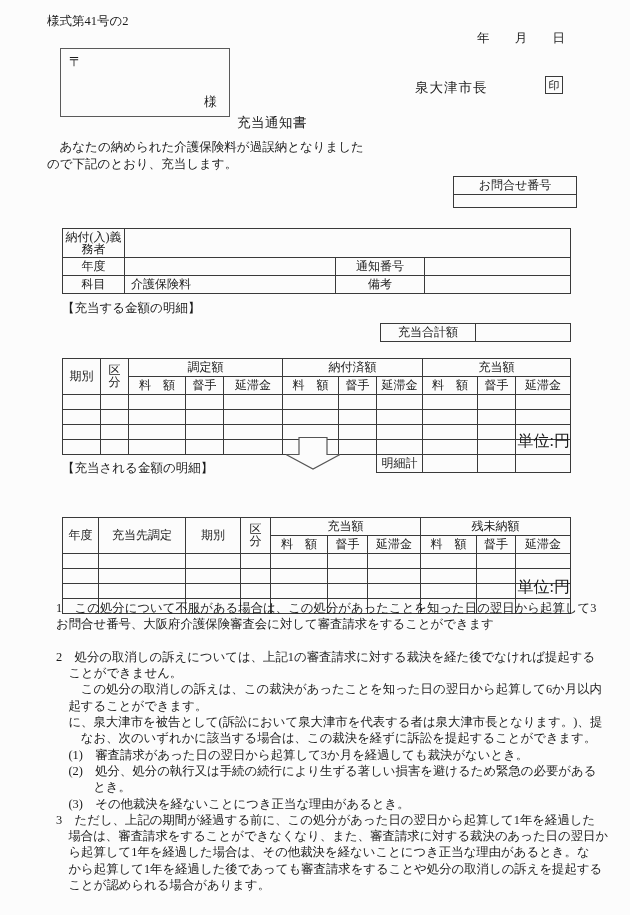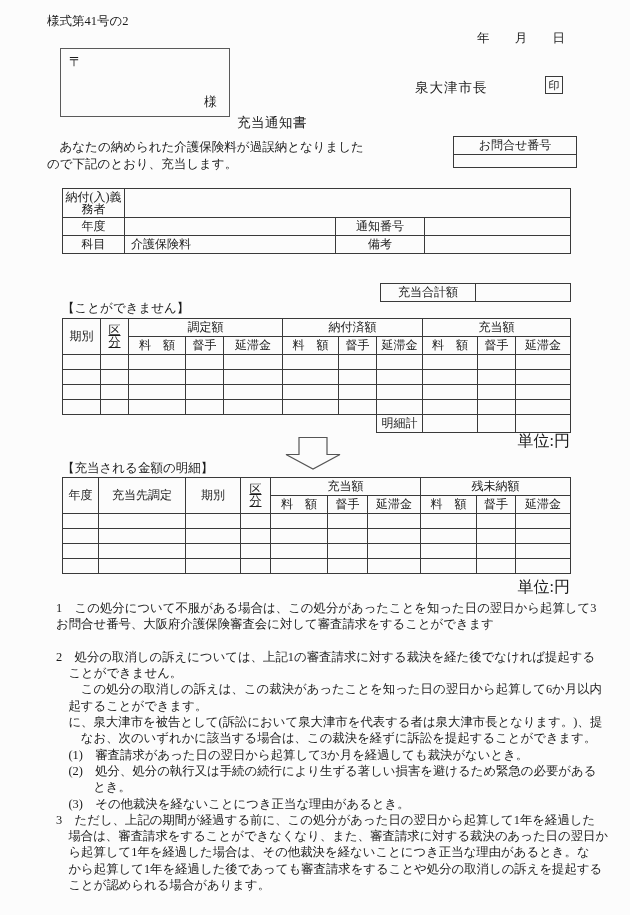--- a/index.html
+++ b/index.html
@@ -2,21 +2,21 @@
 <html><head>
 <meta charset="utf-8">
 <style>
   html,body{margin:0;padding:0;}
   body{
     width:630px;height:915px;position:relative;background:#fcfcfc;
     font-family:"Liberation Serif","DejaVu Serif",serif;color:#1b1b1b;
     font-size:12.5px;overflow:hidden;
   }
   .abs{position:absolute;}
-  table{border-collapse:collapse;table-layout:fixed;}
+  table{border-collapse:collapse;table-layout:fixed;margin-top:40px;}
   td{border:1px solid #3a3a3a;font-weight:normal;padding:0 2px;font-size:12px;
      text-align:center;overflow:hidden;white-space:nowrap;vertical-align:middle;}
   
   #form-number{left:47px;top:13px;}
   #date-line{left:477px;top:30px;width:88px;display:flex;justify-content:space-between;}
   #recipient-box{left:60px;top:48px;width:168px;height:67px;border:1px solid #5a5a5a;}
   #postal-mark{position:absolute;left:8px;top:4px;font-size:13px;}
   #honorific{position:absolute;right:12px;bottom:5px;font-size:13px;}
   #sender-name{left:415px;top:79px;font-size:13.5px;letter-spacing:1px;}
   #seal{left:545px;top:76px;width:16px;height:16px;border:1px solid #3a3a3a;
@@ -40,21 +40,21 @@
   
   #apply-caption{left:62px;top:300px;font-size:12.5px;}
   #apply-table{left:62px;top:318px;width:508px;}
   #applied-caption{left:62px;top:460px;font-size:12.5px;}
   #applied-table{left:62px;top:477px;width:508px;}
   .h17 td{height:15px;}
   .h16 td{height:14px;}
   .h14 td{height:12px;}
   .nb{border:none !important;background:transparent;}
   .vspan{display:inline-block;width:1em;word-break:break-all;white-space:normal;
-         line-height:12px;font-size:12px;text-decoration:underline;}
+         line-height:12px;font-size:12px;}
   .unit{text-align:right;font-size:16px;}
   #unit1{left:62px;top:431px;width:508px;}
   #unit2{left:62px;top:577px;width:508px;}
   #arrow{left:285px;top:437px;}
   
   #notes{left:56px;top:600px;width:530px;line-height:16.3px;font-size:12.4px;}
   .note-line{white-space:pre;min-height:16.3px;}
 </style>
 </head>
 <body>
@@ -128,21 +128,21 @@
       <col style="width:95px">
     </colgroup>
   <tbody>
       <tr>
     <td>充当合計額</td>
     <td></td>
   </tr>
 </tbody>
   </table>
 
-<div id="apply-caption" class="abs">【ことができません】</div>
+<div id="apply-caption" class="abs">【充当する金額の明細】</div>
 
 <table id="apply-table" class="abs">
   <colgroup>
     <col style="width:38px">
       <col style="width:28px">
     <col style="width:57px">
       <col style="width:38px">
       <col style="width:59px">
     <col style="width:56px">
       <col style="width:38px">

